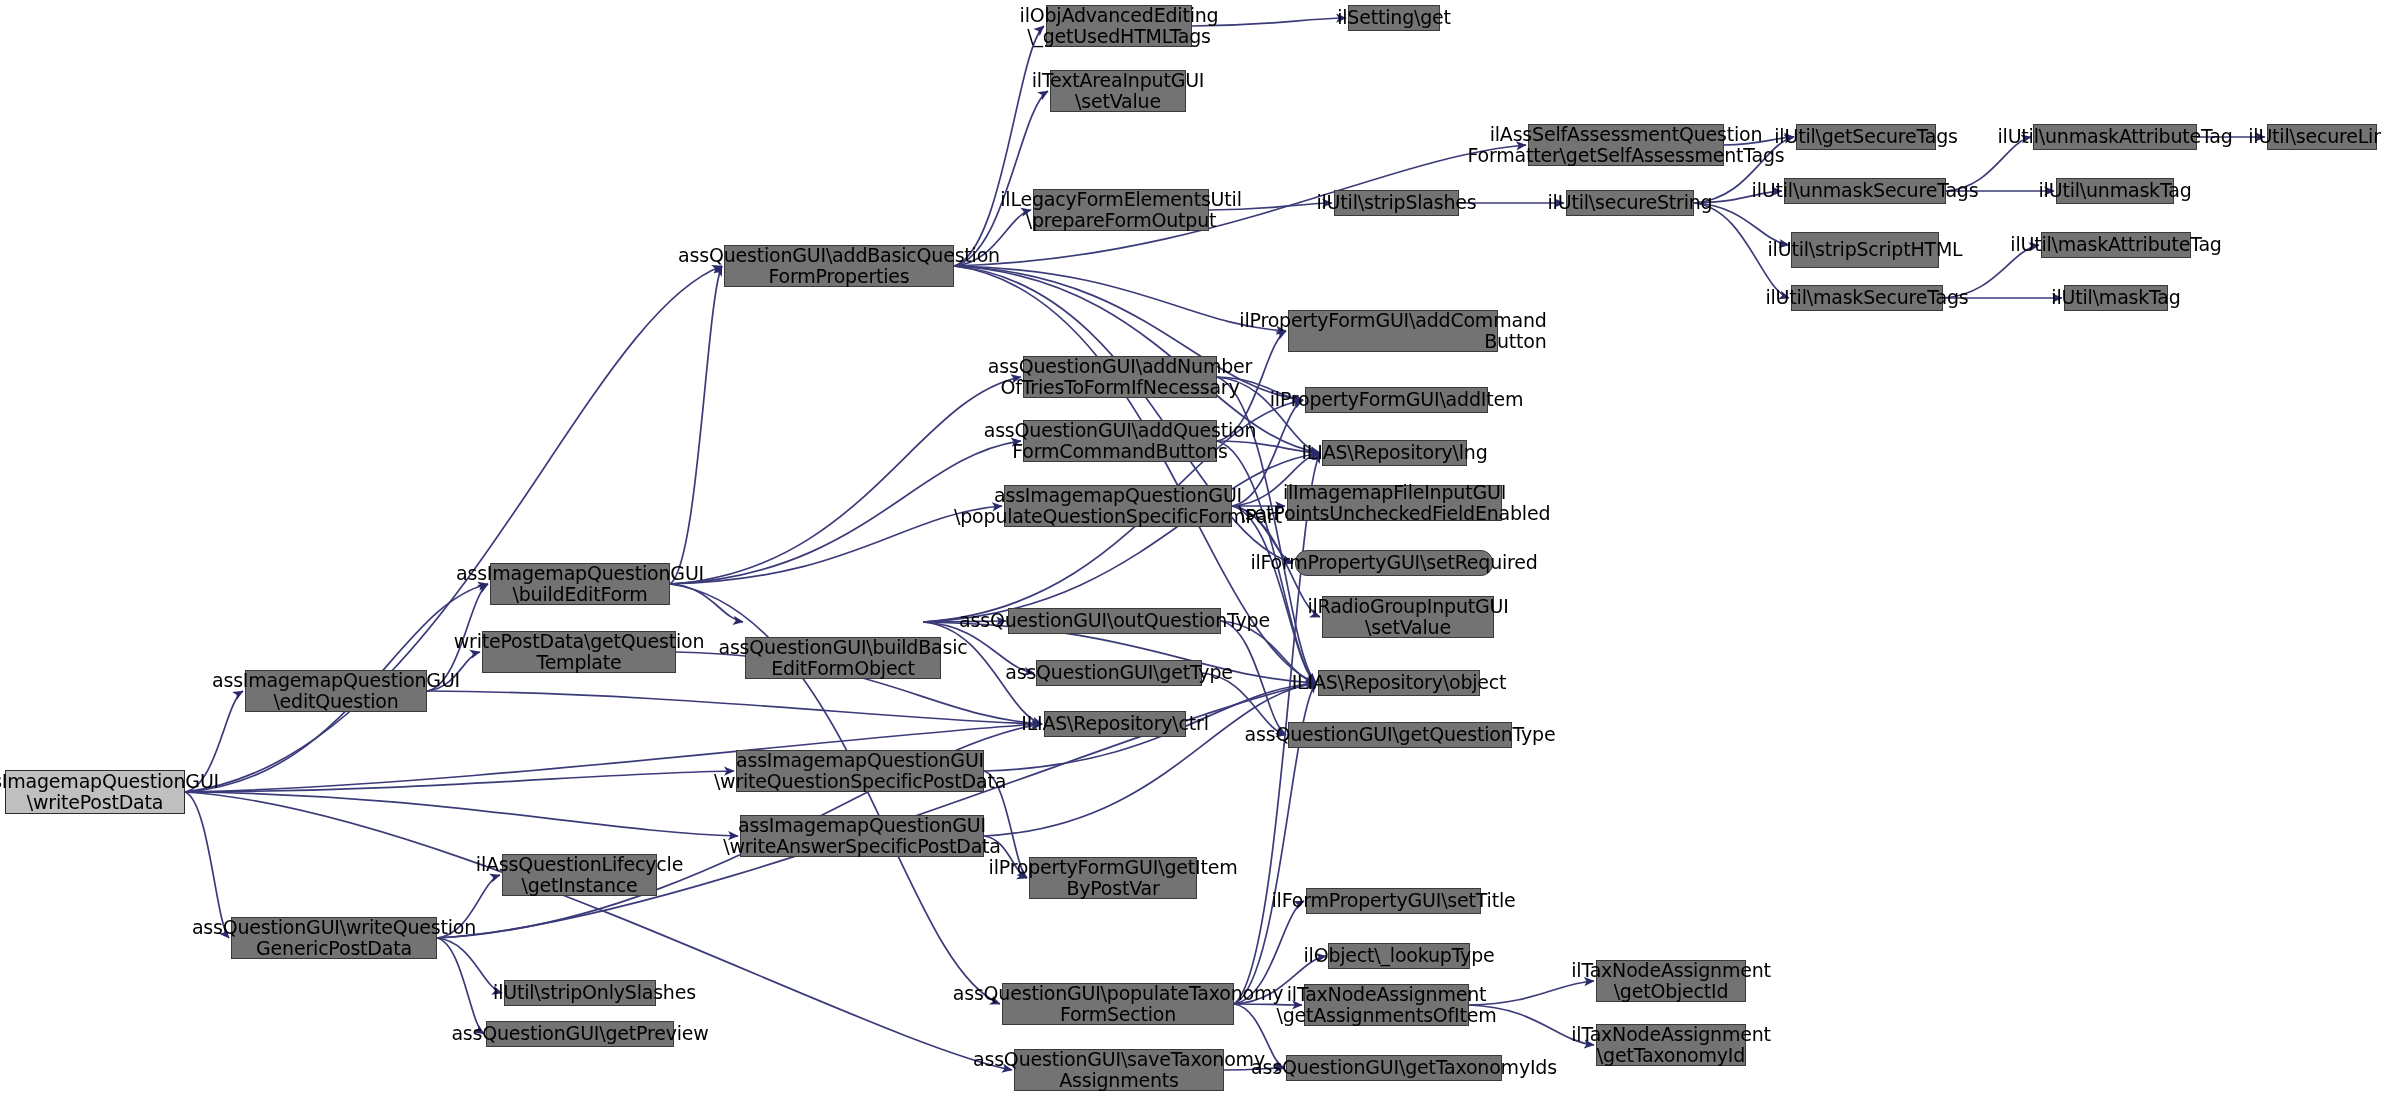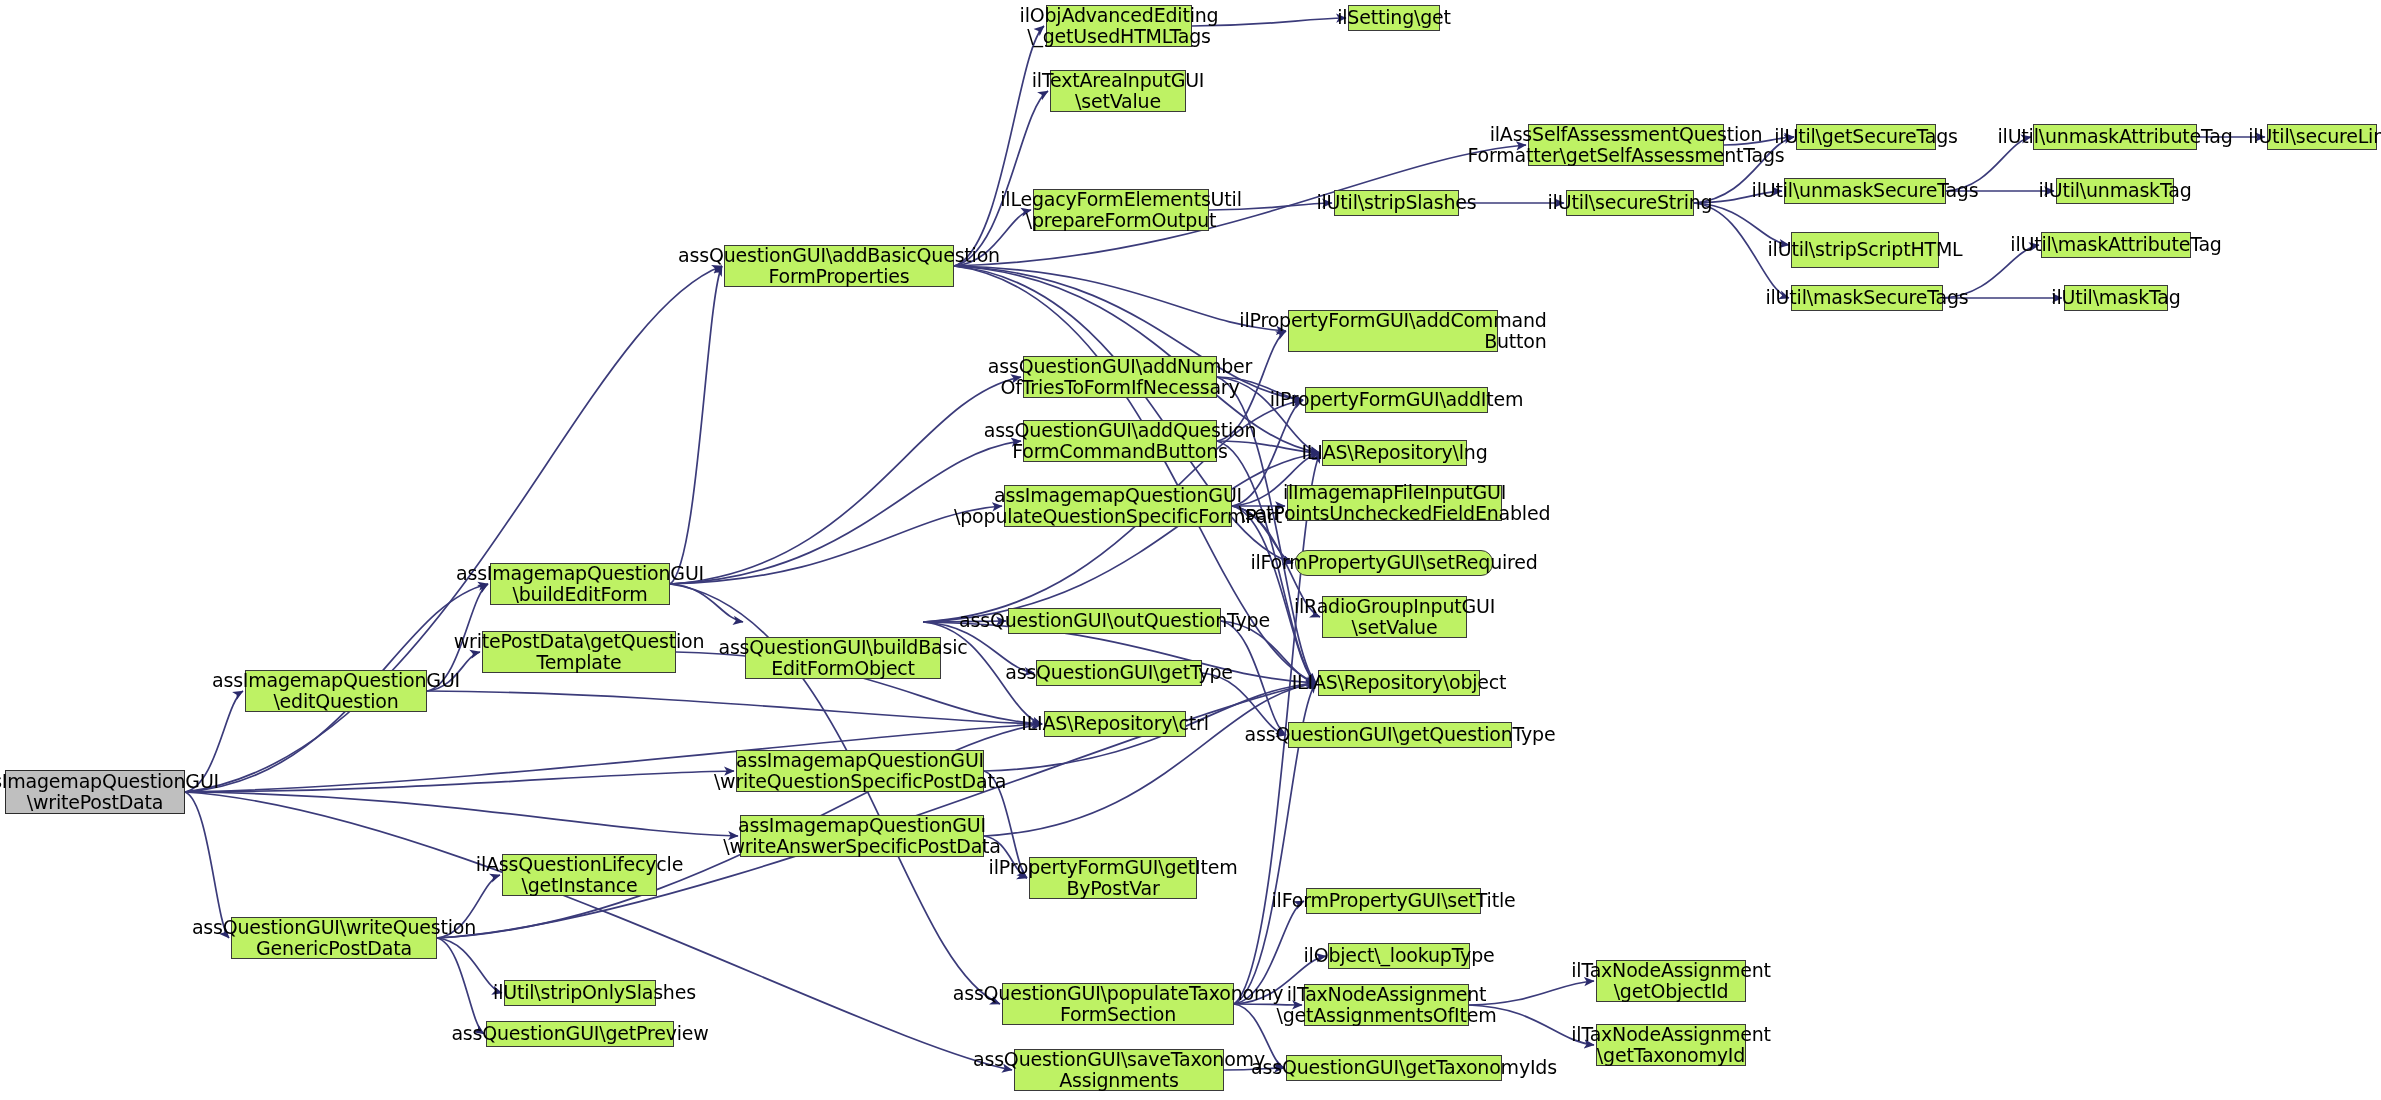--- a/index.html
+++ b/index.html
@@ -1,20 +1,20 @@
 <!DOCTYPE html>
 <html><head>
 <meta charset="utf-8">
 <style>
   html,body{margin:0;padding:0;background:#ffffff;}
   #canvas{position:relative;width:2381px;height:1100px;background:#ffffff;
           font-family:"DejaVu Sans","Liberation Sans",sans-serif;}
   svg#edges{position:absolute;left:0;top:0;width:2381px;height:1100px;overflow:visible;}
   .node{position:absolute;box-sizing:border-box;border:1.6px solid #3a3a3a;
-        background:#bef264;display:flex;align-items:center;justify-content:center;
+        background:#737373;display:flex;align-items:center;justify-content:center;
         text-align:center;color:#000000;font-size:19px;line-height:1.12;
         letter-spacing:-0.2px;white-space:pre-line;padding:1px 4px;}
   .node.root{background:#bfbfbf;border-color:#2b2b2b;}
 </style>
 </head>
 <body>
 
 <div id="canvas">
   <svg id="edges">
     <defs>
@@ -153,21 +153,21 @@
 FormCommandButtons</div>
       <div class="node" style="left: 1004px; top: 485px; width: 228px; height: 42px;">assImagemapQuestionGUI
 \populateQuestionSpecificFormPart</div>
       <div class="node" style="left: 1288px; top: 310px; width: 210px; height: 42px; text-align: right;">ilPropertyFormGUI\addCommand
 Button</div>
       <div class="node" style="left: 1305px; top: 387px; width: 183px; height: 26px;">ilPropertyFormGUI\addItem</div>
       <div class="node" style="left: 1322px; top: 440px; width: 145px; height: 26px;">ILIAS\Repository\lng</div>
       <div class="node" style="left: 1287px; top: 485px; width: 215px; height: 36px;">ilImagemapFileInputGUI
 \setPointsUncheckedFieldEnabled</div>
       <div class="node" style="left: 1295px; top: 550px; width: 198px; height: 26px; border-radius: 12px;">ilFormPropertyGUI\setRequired</div>
-      <div class="node" style="left: 1322px; top: 596px; width: 145px; height: 42px;">ilRadioGroupInputGUI
+      <div class="node" style="left: 1322px; top: 596px; width: 172px; height: 42px;">ilRadioGroupInputGUI
 \setValue</div>
       <div class="node" style="left: 1008px; top: 608px; width: 213px; height: 26px;">assQuestionGUI\outQuestionType</div>
       <div class="node" style="left: 1036px; top: 660px; width: 166px; height: 26px;">assQuestionGUI\getType</div>
       <div class="node" style="left: 1044px; top: 711px; width: 142px; height: 26px;">ILIAS\Repository\ctrl</div>
       <div class="node" style="left: 1318px; top: 670px; width: 162px; height: 26px;">ILIAS\Repository\object</div>
       <div class="node" style="left: 1288px; top: 722px; width: 224px; height: 26px;">assQuestionGUI\getQuestionType</div>
       <div class="node" style="left: 1029px; top: 857px; width: 168px; height: 42px;">ilPropertyFormGUI\getItem
 ByPostVar</div>
       <div class="node" style="left: 1306px; top: 888px; width: 175px; height: 26px;">ilFormPropertyGUI\setTitle</div>
       <div class="node" style="left: 1328px; top: 943px; width: 142px; height: 26px;">ilObject\_lookupType</div>

